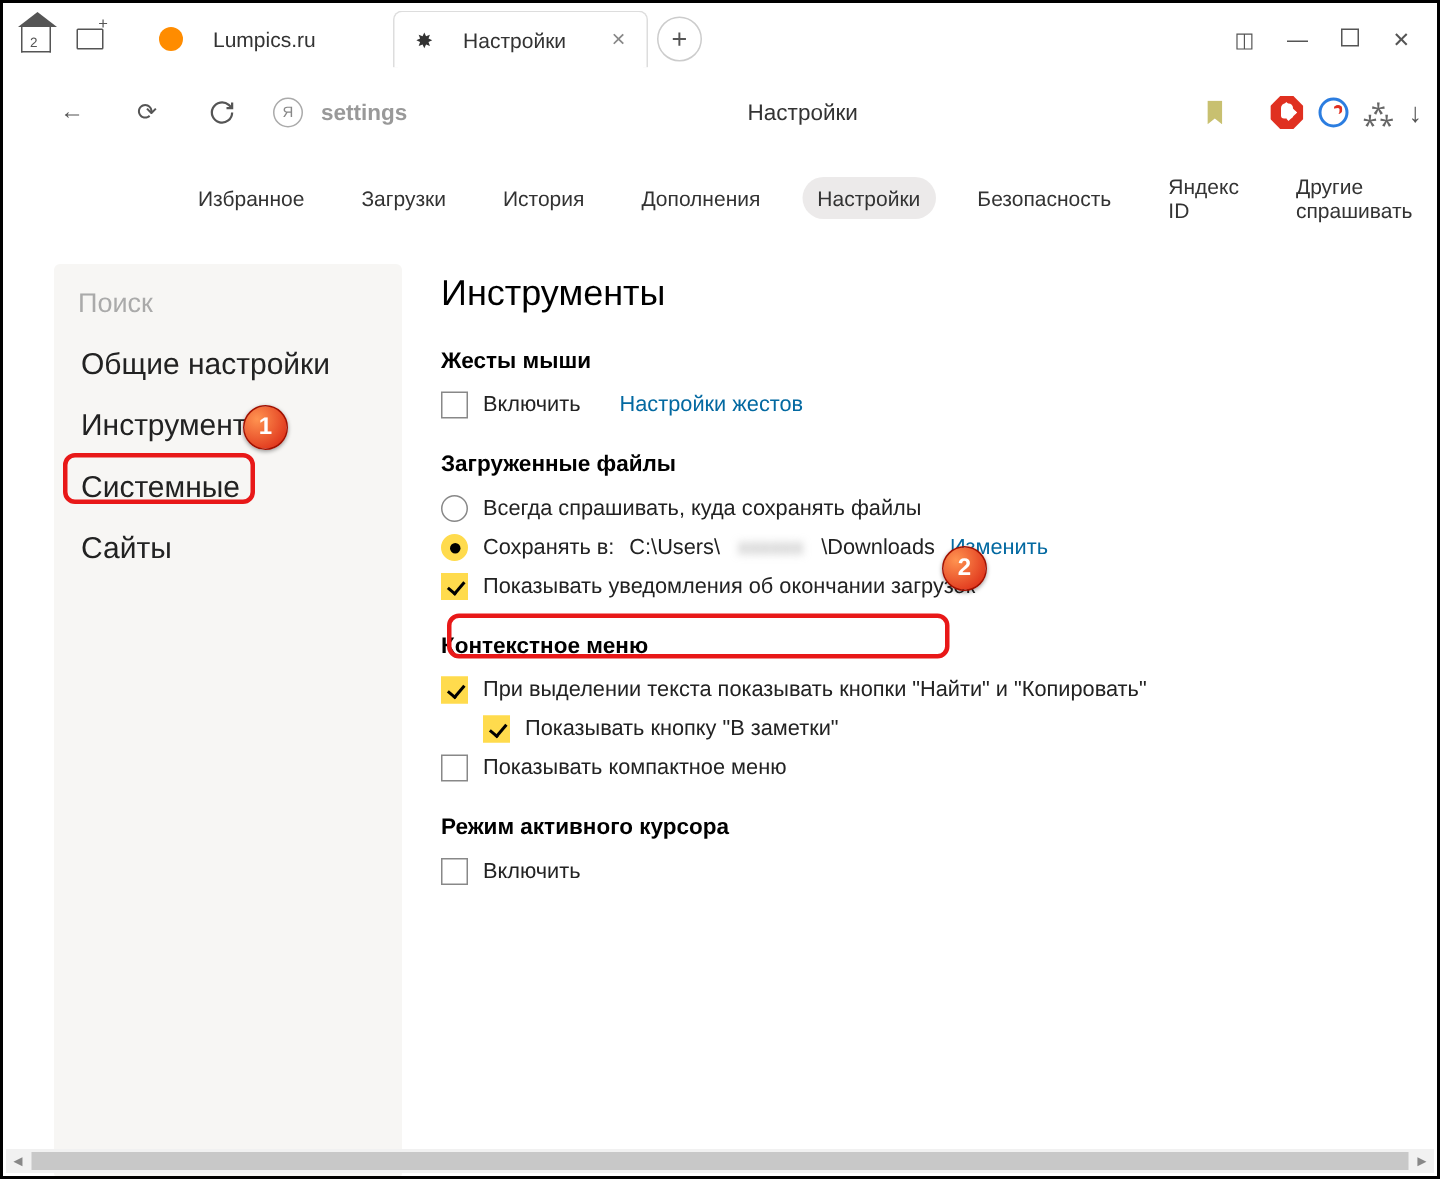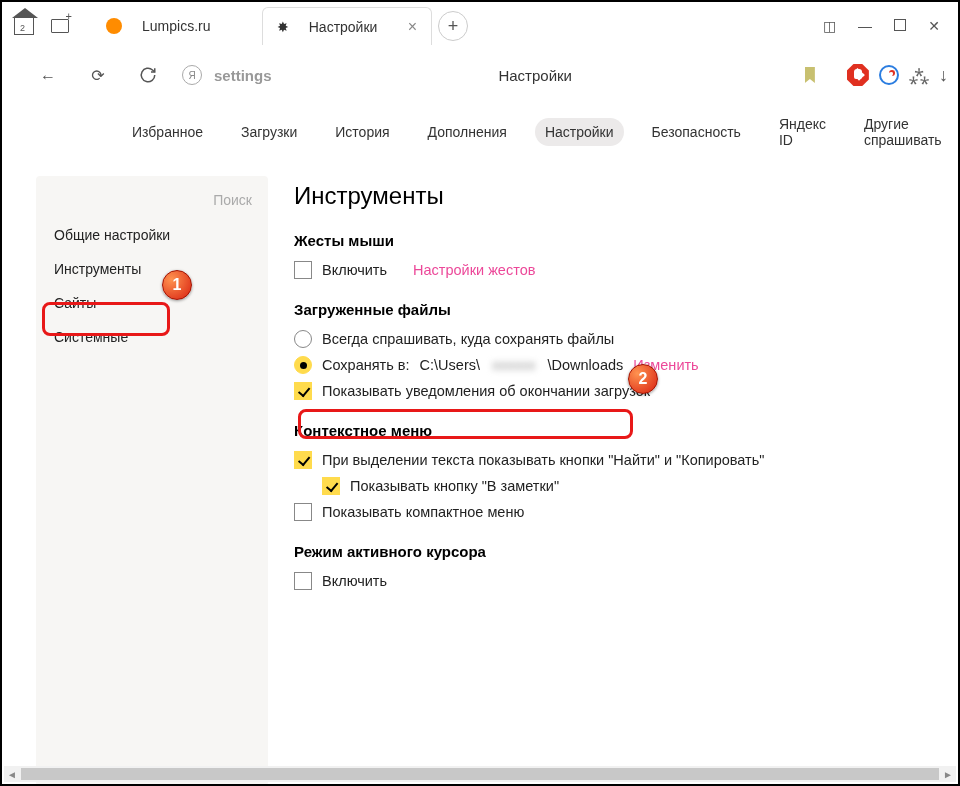--- a/index.html
+++ b/index.html
@@ -39,36 +39,36 @@
 .puzzle { font-size:18px; color:#666; }
 .dlarrow { font-size:18px; color:#555; }
 .bookmark-icon { width:10px; height:16px; background:#c8c070; clip-path: polygon(0 0,100% 0,100% 100%,50% 75%,0 100%); }
 
 .topnav { display:flex; gap:18px; padding:10px 0 10px 120px; font-size:14px; color:#333; align-items:center;}
 .topnav span { padding:6px 10px; border-radius:14px; }
 .topnav span.active { background:#eceaea; }
 
 .content { display:flex; padding:12px 20px 0 34px; gap:18px; height:calc(100% - 160px);}
 .sidebar { width:232px; background:#f7f6f4; border-radius:4px; padding:6px 0; position:relative;}
-.search-box { padding:10px 16px; color:#aaa; font-size:14px;text-align:right; }
-.side-item { padding:9px 18px; font-size:14px; color:#222; }
+.search-box { padding:10px 16px; color:#aaa; font-size:18px; }
+.side-item { padding:9px 18px; font-size:20px; color:#222; }
 .side-item.highlighted { position: relative; }
 
 .main { flex:1; padding:6px 10px 0 8px; overflow:hidden; }
 h1 { font-size:24px; font-weight:400; margin-bottom:22px; }
 .group-title { font-size:15px; font-weight:700; margin:22px 0 12px; }
 .row { display:flex; align-items:center; gap:10px; font-size:14.5px; color:#222; margin:8px 0; }
 .row.indent { margin-left:28px; }
 .checkbox { width:18px; height:18px; border:1.5px solid #888; background:#fff; display:flex; align-items:center; justify-content:center; flex-shrink:0;}
 .checkbox.checked { background:#ffdb4d; border-color:#ffdb4d; }
 .checkbox.checked::after { content:""; width:5px; height:9px; border-right:2px solid #000; border-bottom:2px solid #000; transform: rotate(40deg) translateY(-1px); }
 .radio { width:18px; height:18px; border-radius:50%; border:1.5px solid #888; background:#fff; display:flex; align-items:center; justify-content:center; flex-shrink:0;}
 .radio.checked { background:#ffdb4d; border-color:#ffdb4d; }
 .radio.checked::after { content:""; width:7px; height:7px; border-radius:50%; background:#000; }
-.link { color:#ec4899; }
+.link { color:#0369a1; }
 .blur { filter: blur(3px); padding:0 2px; color:#999;}
 
 .red-highlight { position:absolute; border:3px solid #e81818; border-radius:8px; pointer-events:none; }
 .callout { position:absolute; width:30px; height:30px; border-radius:50%; background: radial-gradient(circle at 30% 30%, #ff9350, #d82010); display:flex; align-items:center; justify-content:center; color:#fff; font-weight:bold; font-size:16px; box-shadow: 0 1px 3px rgba(0,0,0,.4); border:1px solid #a01000;}
 
 .hscroll { position:absolute; bottom:2px; left:2px; right:2px; height:16px; background:#f1f1f1; display:flex; align-items:center;}
 .hscroll .arrow { width:16px; text-align:center; color:#888; font-size:10px;}
 .hscroll .thumb { flex:1; height:12px; background:#c8c8c8; margin:0 1px;}
 </style>
 </head>
@@ -138,22 +138,22 @@
   <span>Безопасность</span>
   <span>Яндекс ID</span>
   <span>Другие спрашивать</span>
 </div>
 
 <div class="content">
   <div class="sidebar">
     <div class="search-box">Поиск</div>
     <div class="side-item">Общие настройки</div>
     <div class="side-item highlighted">Инструменты</div>
+    <div class="side-item">Системные</div>
     <div class="side-item">Сайты</div>
-    <div class="side-item">Системные</div>
     <div class="red-highlight" style="top:126px; left:6px; width:128px; height:34px;"></div>
     <div class="callout" style="top:94px; left:126px;">1</div>
   </div>
 
   <div class="main">
     <h1>Инструменты</h1>
 
     <div class="group-title">Жесты мыши</div>
     <div class="row">
       <span class="checkbox"></span>

